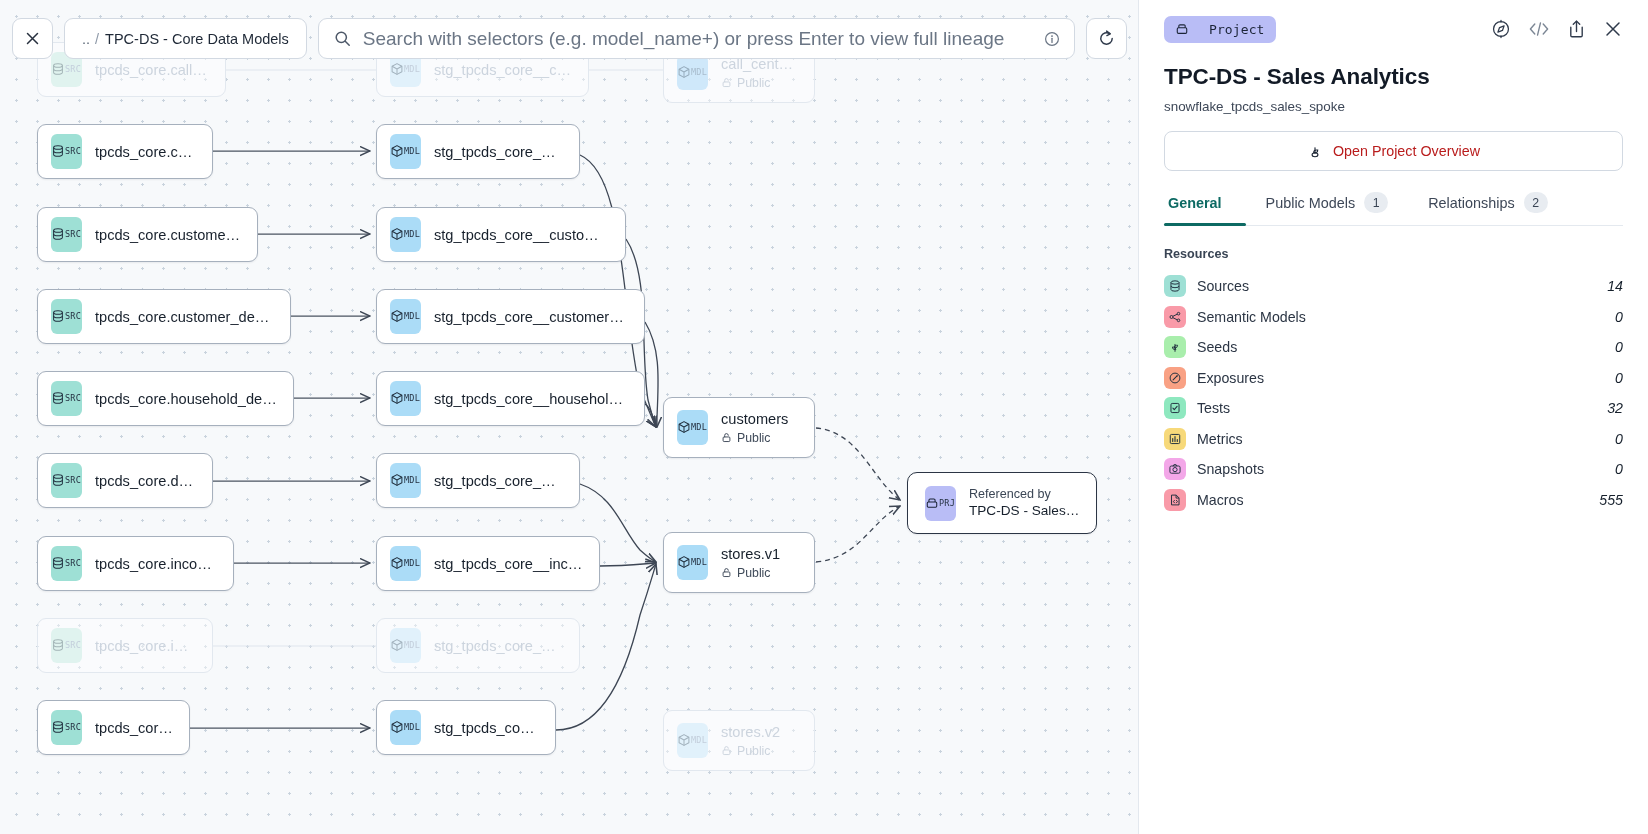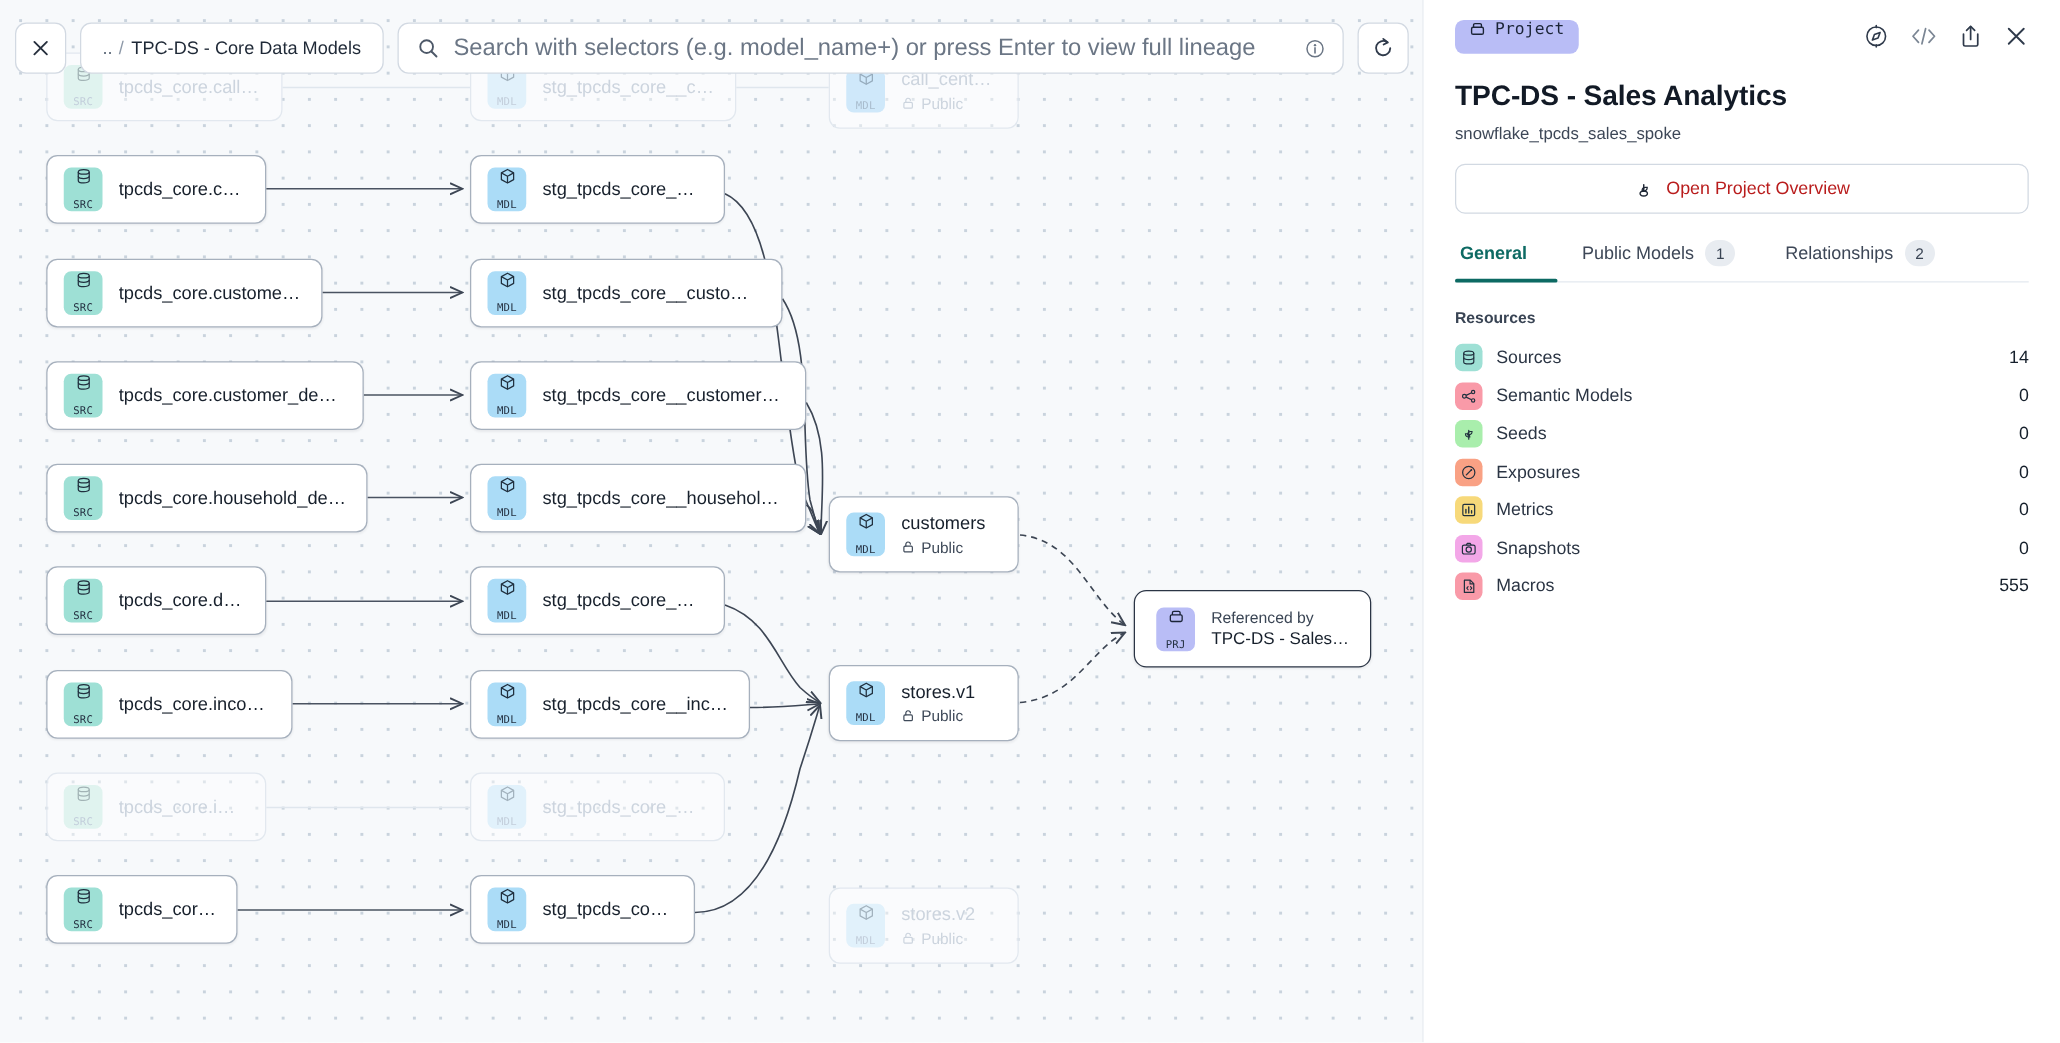--- a/index.html
+++ b/index.html
@@ -74,21 +74,21 @@
     display: flex; align-items: center;
     padding: 0 16px 0 13px;
     gap: 13px;
     box-shadow: 0 1px 2px rgba(22,33,48,.07);
     cursor: pointer;
     overflow: hidden;
   }
   .node .badge {
     flex: none;
     width: 31px; height: 35px; border-radius: 6px;
-    display: flex; flex-direction: column; align-items: center; justify-content: space-between;
+    display: flex; flex-direction: row; align-items: center; justify-content: flex-start;
     gap: 0px;
   }
   .node .badge .bglyph { line-height: 0; margin-bottom:1px; }
   .node .badge .btext {
     font-family: "DejaVu Sans Mono", monospace;
     font-size: 8.5px; letter-spacing: .2px; color:#253243; line-height:9px;
   }
   .badge.src { background: #9ee0d5; }
   .badge.mdl { background: #abdcf7; }
   .badge.prj { background: #b9bdf6; }
@@ -121,21 +121,21 @@
   .node.dim.strongbadge .badge.mdl{ background:#cfe8fa; }
   .node.dim.strongbadge .badge .btext{ color:#a9bccd; }
 
   
   .panel {
     position: relative; width: 509px; height: 834px; flex: none;
     background: #fff; padding: 0 25px;
   }
   .panel-top { display:flex; align-items:center; justify-content:space-between; padding-top:15px; height:43px;}
   .chip-project {
-    display:inline-flex; gap:7px;
+    display:inline-flex; align-items:center; gap:20px;
     background:#b9bdf6; border-radius:7px; height:27px; padding:0 11px;
     font-family: "DejaVu Sans Mono", monospace;
     font-size:13px; color:#1b2437; letter-spacing:.1px; cursor:pointer;
   }
   .panel-actions { display:flex; align-items:center; gap:17px; color:#2f3a4b; }
   .panel-actions > span { display:flex; cursor:pointer; }
   .p-title { font-size:22.5px; font-weight:bold; color:#121a26; margin-top:21px; letter-spacing:-.1px;}
   .p-sub { font-size:13.4px; color:#3d4757; margin-top:9px; }
   .p-overview-btn {
     margin-top:17px; width:100%; height:40px;
@@ -166,21 +166,21 @@
   .sec-label { margin-top:21px; font-size:12.6px; font-weight:bold; color:#394454; }
   .res-list { margin-top:10px; }
   .res-row {
     display:flex; align-items:center; height:30.5px; cursor:pointer;
   }
   .res-ico {
     width:22px; height:22px; border-radius:6px; flex:none;
     display:flex; align-items:center; justify-content:center; margin-right:11px;
   }
   .res-name { flex:1; font-size:14.2px; color:#2b3544; }
-  .res-val { font-size:14.2px; color:#16202c; }
+  .res-val { font-size:14.2px; color:#16202c;font-style:italic; }
 </style>
 </head>
 <body>
 
 <div id="app">
 
   <div class="canvas-pane">
 
     <svg class="edges" viewBox="0 0 1139 834" preserveAspectRatio="none">
       <defs>
@@ -690,20 +690,30 @@
             <svg width="14" height="14" viewBox="0 0 16 16">
               <circle cx="8" cy="8" r="5.6" fill="none" stroke="#20303e" stroke-width="1.1"></circle>
               <path d="M5.8,10.2 L10.4,5.6" stroke="#20303e" stroke-width="1.2" stroke-linecap="round"></path>
               <circle cx="10.4" cy="5.6" r=".8" fill="#20303e"></circle>
             </svg>
           </span>
           <span class="res-name">Exposures</span>
           <span class="res-val">0</span>
         </div>
         <div class="res-row">
+          <span class="res-ico" style="background:#8ee8bf">
+            <svg width="14" height="14" viewBox="0 0 16 16">
+              <rect x="3.4" y="2.8" width="9.2" height="10.4" rx="1.4" fill="none" stroke="#20303e" stroke-width="1.1"></rect>
+              <path d="M5.6,8.2 L7.2,9.8 L10.4,6.2" fill="none" stroke="#20303e" stroke-width="1.2" stroke-linecap="round" stroke-linejoin="round"></path>
+            </svg>
+          </span>
+          <span class="res-name">Tests</span>
+          <span class="res-val">32</span>
+        </div>
+        <div class="res-row">
           <span class="res-ico" style="background:#f7d97a">
             <svg width="14" height="14" viewBox="0 0 16 16">
               <rect x="2.6" y="2.8" width="10.8" height="10.4" rx="1.3" fill="none" stroke="#20303e" stroke-width="1.1"></rect>
               <path d="M5.4,10.8 L5.4,7.4 M8,10.8 L8,5.2 M10.6,10.8 L10.6,8.6" stroke="#20303e" stroke-width="1.25" stroke-linecap="round"></path>
             </svg>
           </span>
           <span class="res-name">Metrics</span>
           <span class="res-val">0</span>
         </div>
         <div class="res-row">

